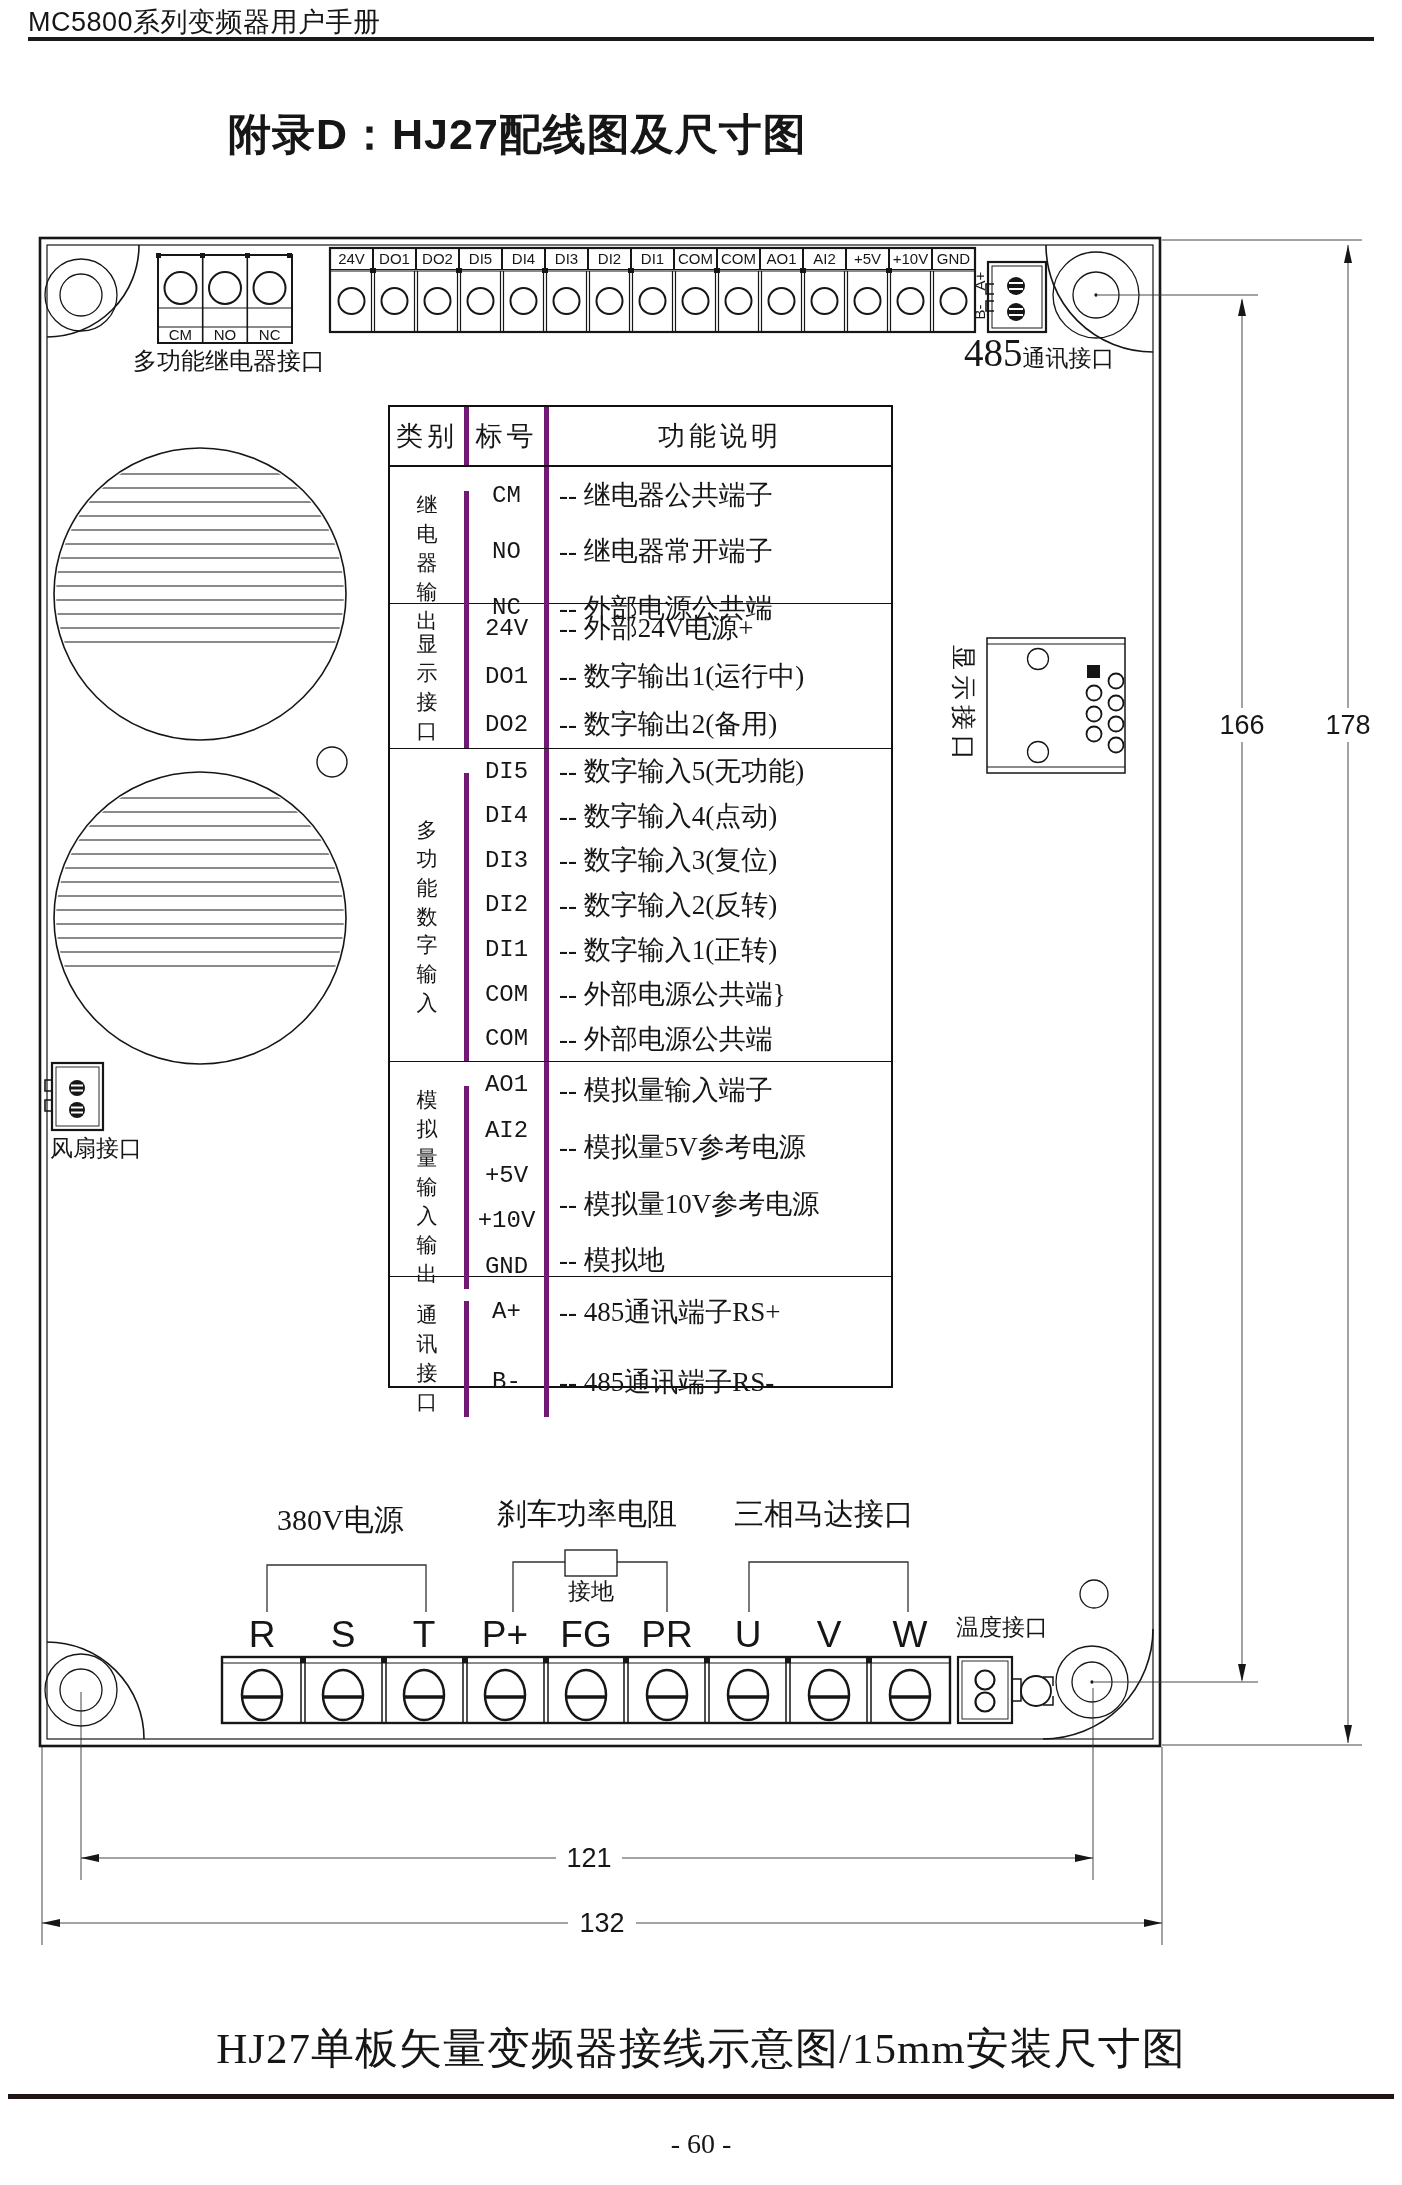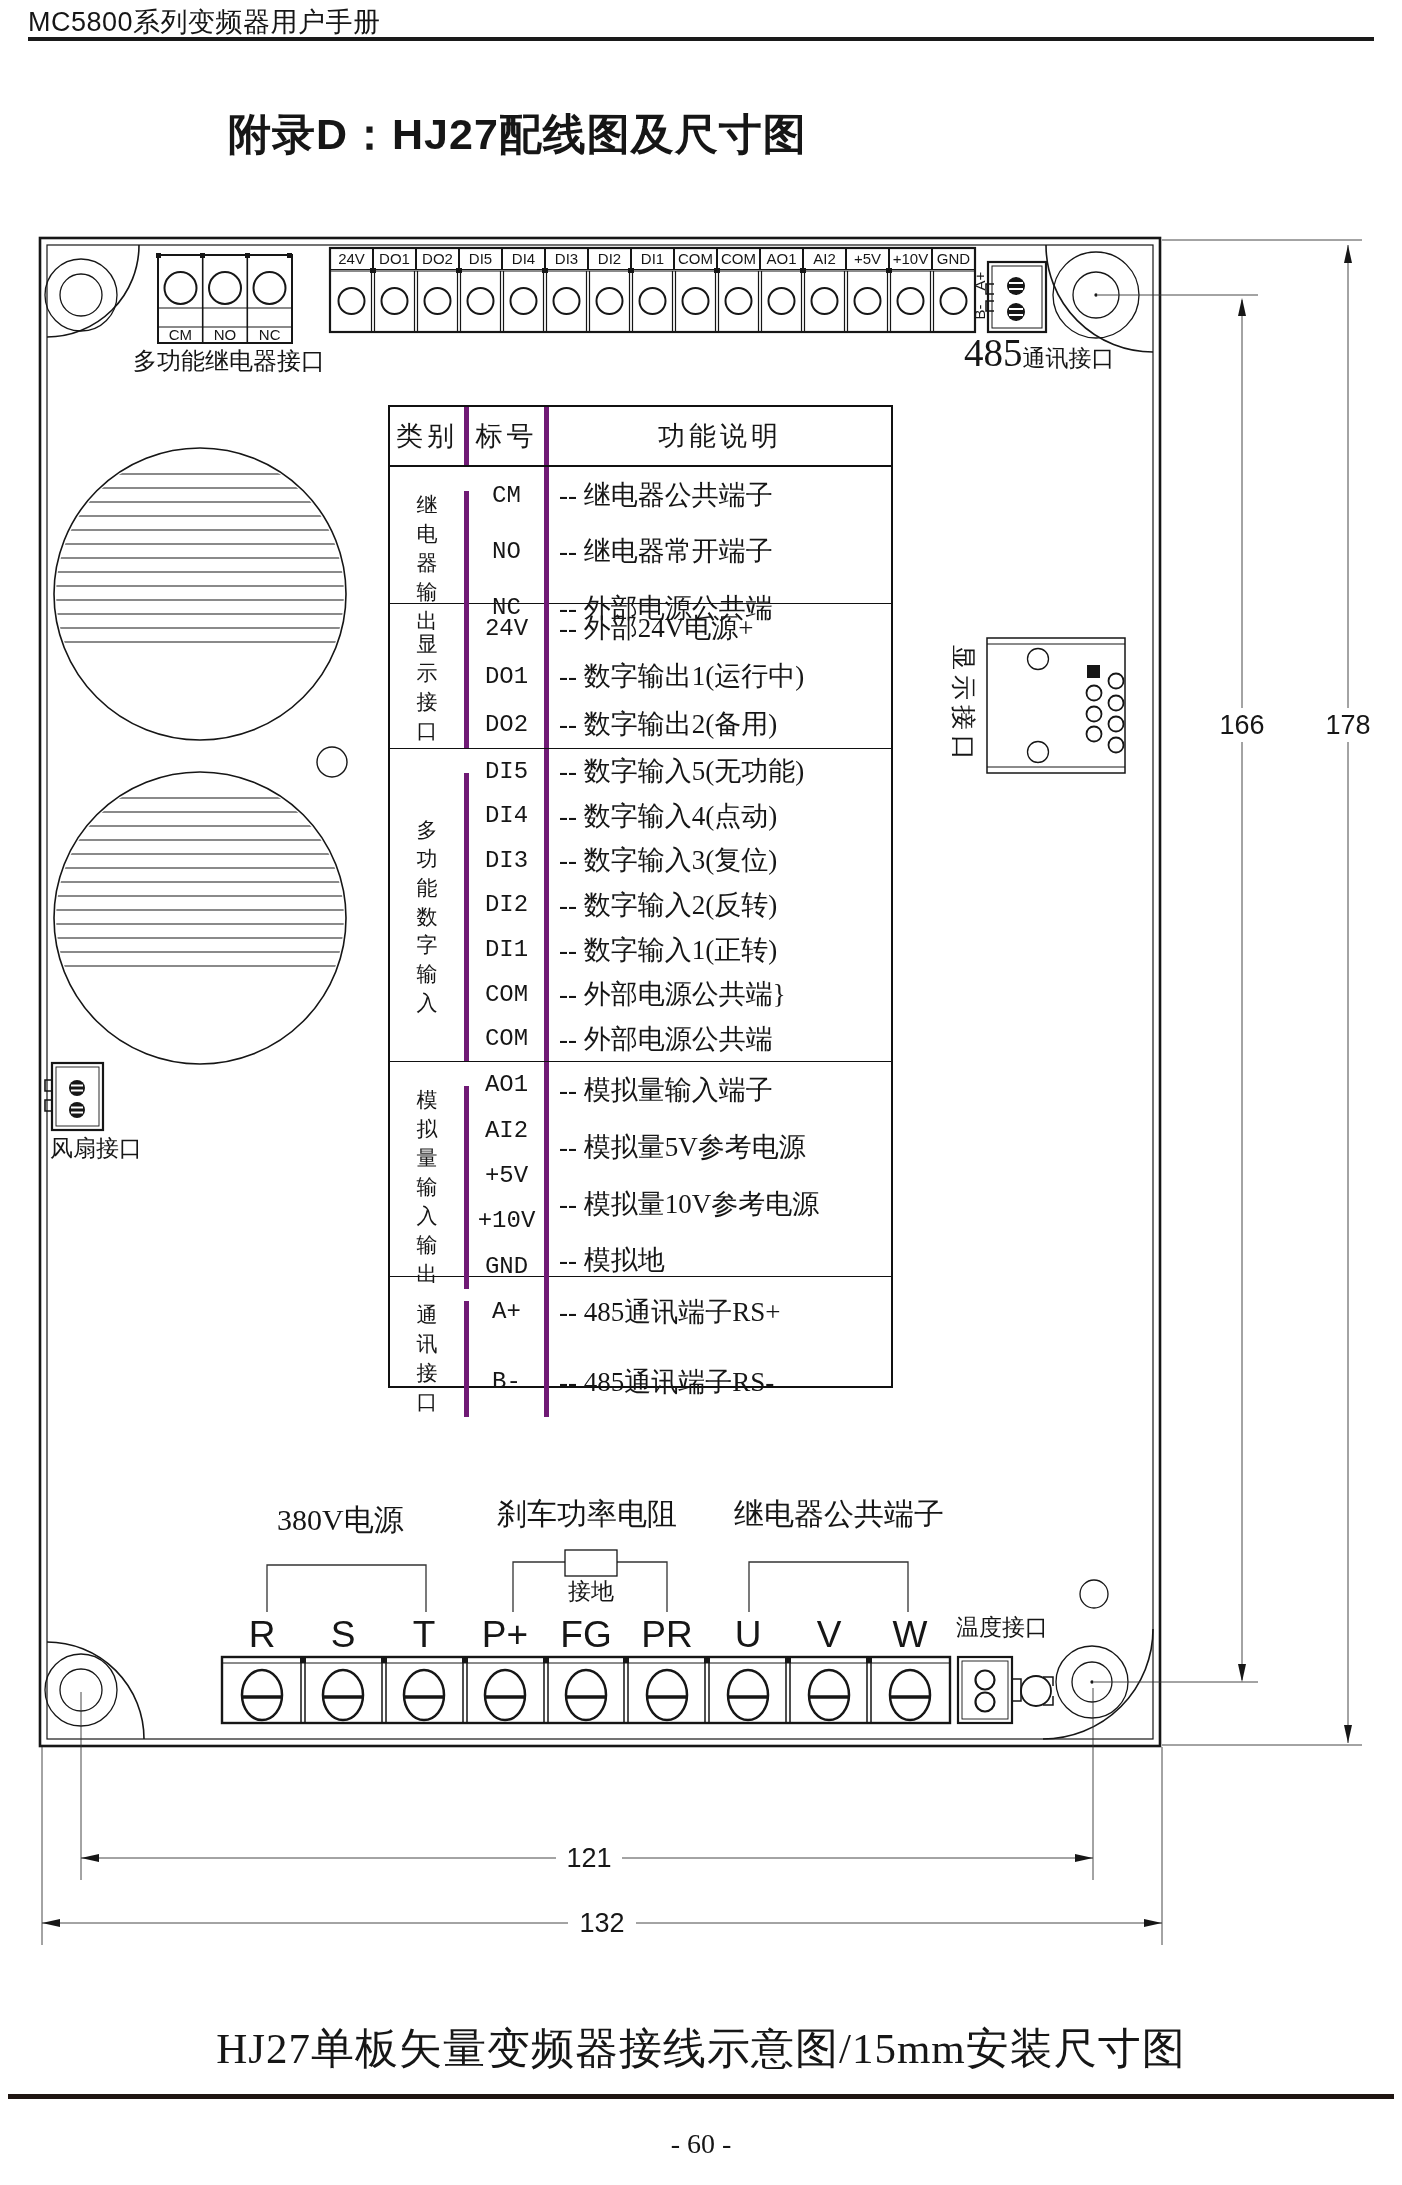--- a/index.html
+++ b/index.html
@@ -409,21 +409,21 @@
       <div class="descs">
         <span>-- 485通讯端子RS+</span>
         <span>-- 485通讯端子RS-</span>
       </div>
     </div>
   </div>
 
   <div class="abs grp" style="left:277px;top:1500px;">380V电源</div>
   <div class="abs grp" style="left:497px;top:1494px;">刹车功率电阻</div>
   <div class="abs serif" style="left:591px;top:1576px;font-size:23px;transform:translateX(-50%);white-space:nowrap;">接地</div>
-  <div class="abs grp" style="left:734px;top:1494px;">继电器公共端子</div>
+  <div class="abs grp" style="left:734px;top:1494px;">三相马达接口</div>
 
   <span class="abs blabel" style="left:262px">R</span>
   <span class="abs blabel" style="left:343px">S</span>
   <span class="abs blabel" style="left:424px">T</span>
   <span class="abs blabel" style="left:505px">P+</span>
   <span class="abs blabel" style="left:586px">FG</span>
   <span class="abs blabel" style="left:667px">PR</span>
   <span class="abs blabel" style="left:748px">U</span>
   <span class="abs blabel" style="left:829px">V</span>
   <span class="abs blabel" style="left:910px">W</span>

